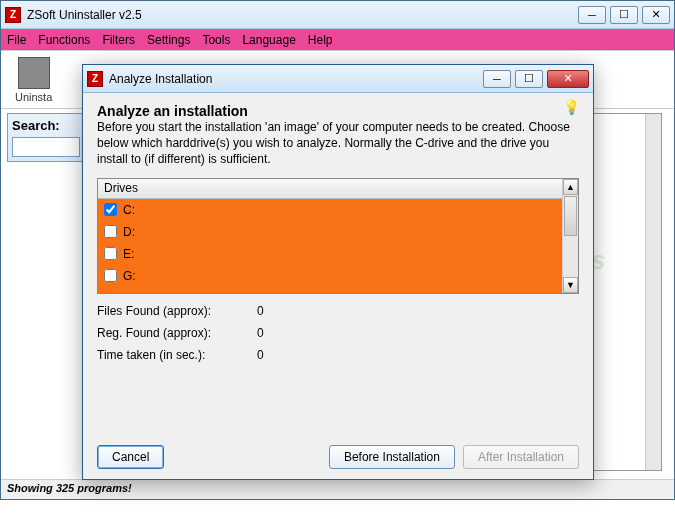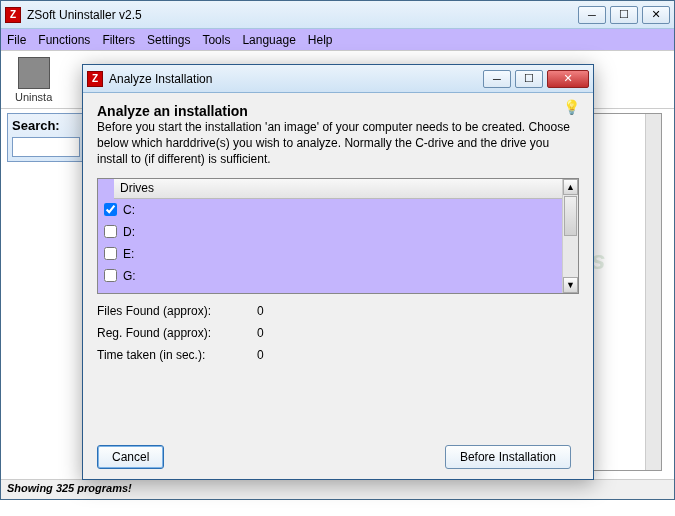--- a/index.html
+++ b/index.html
@@ -4,21 +4,21 @@
 <style>
 * { box-sizing: border-box; margin: 0; padding: 0; font-family: "Segoe UI", Tahoma, sans-serif; }
 body { background: #fff; width: 675px; height: 516px; overflow: hidden; position: relative; }
 
 .main-window { width: 675px; height: 500px; border: 1px solid #446a8c; background: #fff; position: absolute; top: 0; left: 0; }
 .main-titlebar { height: 28px; background: linear-gradient(#eaf3fb,#d5e7f7); display: flex; align-items: center; padding: 0 4px; border-bottom: 1px solid #a8c6e0; }
 .main-titlebar .app-icon { width: 16px; height: 16px; background:#c00; border:1px solid #800; margin-right:6px; display:flex;align-items:center;justify-content:center;color:#fff;font-size:10px;font-weight:bold;}
 .main-titlebar .title { font-size: 12px; color:#000; flex:1; }
 .win-btns { display:flex; gap:4px; }
 .win-btn { width:28px; height:18px; border:1px solid #6b8eb0; background:linear-gradient(#f5faff,#dce9f5); font-size:11px; display:flex;align-items:center;justify-content:center; cursor:pointer; border-radius:2px;}
-.main-menu { height:22px; border-bottom:1px solid #ccc; display:flex; align-items:center; padding:0 6px; font-size:12px; color:#000; background:#c4b5fd; }
+.main-menu { height:22px; border-bottom:1px solid #ccc; display:flex; align-items:center; padding:0 6px; font-size:12px; color:#000; background:#ec4899; }
 .main-menu span { margin-right:12px; cursor:pointer; }
 .toolbar-area { height:58px; border-bottom:1px solid #ccc; padding:4px 8px; display:flex; align-items:center; }
 .toolbar-btn { display:flex; flex-direction:column; align-items:center; font-size:11px; color:#333; cursor:pointer; padding:2px 6px;}
 .toolbar-btn .tb-icon { width:32px; height:32px; background:#8a8a8a; border:1px solid #555; margin-bottom:2px;}
 .left-panel { position:absolute; top:112px; left:6px; width:78px; }
 .panel-box { border:1px solid #7a9cc6; background:linear-gradient(#eaf2fb,#d9e9f9); padding:4px; margin-bottom:10px; font-size:12px;}
 .panel-box .panel-title { font-weight:bold; font-size:13px; margin-bottom:4px; color:#000;}
 .search-input { width:100%; height:20px; border:1px solid #7a9cc6; background:#fff; font-size:11px; padding:0 2px;}
 .content-area { position:absolute; top:112px; left:85px; right:12px; bottom:28px; border:1px solid #999; background:#fff; }
 .content-area .v-scroll { position:absolute; right:0; top:0; bottom:0; width:16px; background:#e8e8e8; border-left:1px solid #ccc;}
@@ -27,21 +27,21 @@
 .dialog { position:absolute; top:64px; left:82px; width:512px; height:416px; border:1px solid #2a5a8a; background:#f0f0f0; box-shadow:0 4px 20px rgba(0,0,0,.35); }
 .dialog-titlebar { height:28px; background:linear-gradient(#eaf3fb,#cfe3f5); display:flex; align-items:center; padding:0 4px; border-bottom:1px solid #8fb4d6; }
 .dialog-titlebar .app-icon { width:16px; height:16px; background:#c00; border:1px solid #800; margin-right:6px; display:flex;align-items:center;justify-content:center;color:#fff;font-size:10px;font-weight:bold;}
 .dialog-titlebar .title { font-size:12px; flex:1; }
 .dialog .win-close { background:linear-gradient(#f08080,#c03030); color:#fff; border-color:#902020; width:42px;}
 .dialog-body { padding:10px 14px 8px 14px; font-size:12px; color:#000; position:relative; height:calc(100% - 28px);}
 .dialog-body h2 { font-size:14px; font-weight:bold; margin-bottom:0; }
 .dialog-body p { font-size:12px; line-height:1.35; margin-bottom:10px; }
 .lightbulb { position:absolute; top:6px; right:12px; width:18px; height:18px; }
 .lightbulb:before { content:"💡"; font-size:14px; opacity:.8; color:#e0c060;}
-.drives-box { border:1px solid #888; background:#c4b5fd; height:116px; margin:6px 0 10px 0; position:relative;padding-left:16px; }
+.drives-box { border:1px solid #888; background:#f97316; height:116px; margin:6px 0 10px 0; position:relative; }
 .drives-header { background:linear-gradient(#f8f8f8,#e4e4e4); border-bottom:1px solid #bbb; height:20px; font-size:12px; padding:2px 6px; }
 .drive-list { position:absolute; top:20px; left:0; right:16px; bottom:0; overflow:hidden; }
 .drive-row { display:flex; align-items:center; height:22px; padding:0 6px; font-size:12px; }
 .drive-row input { margin-right:6px; }
 .drives-box .v-scroll { position:absolute; top:0; right:0; bottom:0; width:16px; background:#e8e8e8; border-left:1px solid #ccc; display:flex; flex-direction:column;}
 .drives-box .v-scroll .arrow { height:16px; background:linear-gradient(#fdfdfd,#d8d8d8); border:1px solid #aaa; font-size:9px; display:flex;align-items:center;justify-content:center; cursor:pointer;}
 .drives-box .v-scroll .thumb { flex:0 0 40px; background:linear-gradient(#f0f0f0,#d0d0d0); border:1px solid #aaa; margin:1px;}
 .drives-box .v-scroll .track { flex:1; }
 .stats { margin-top:4px; }
 .stat-row { display:flex; font-size:12px; margin-bottom:8px; }
@@ -152,15 +152,16 @@
         <span class="label">Time taken (in sec.):</span>
         <span class="val">0</span>
       </div>
     </div>
 
     <div class="dialog-footer">
       <button class="btn btn-cancel">Cancel</button>
       <div style="flex:1"></div>
       <button class="btn">Before Installation</button>
       <div style="width:8px"></div>
+      <button class="btn btn-disabled">After Installation</button>
     </div>
   </div>
 </div>
 
 </body></html>

